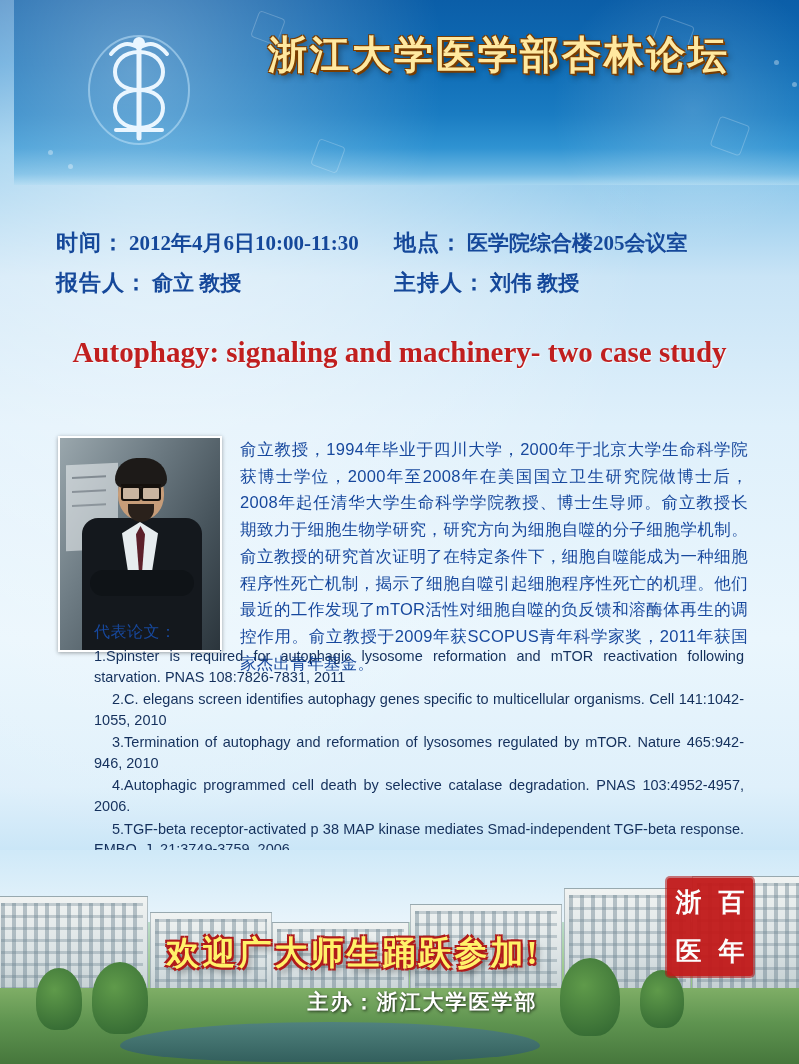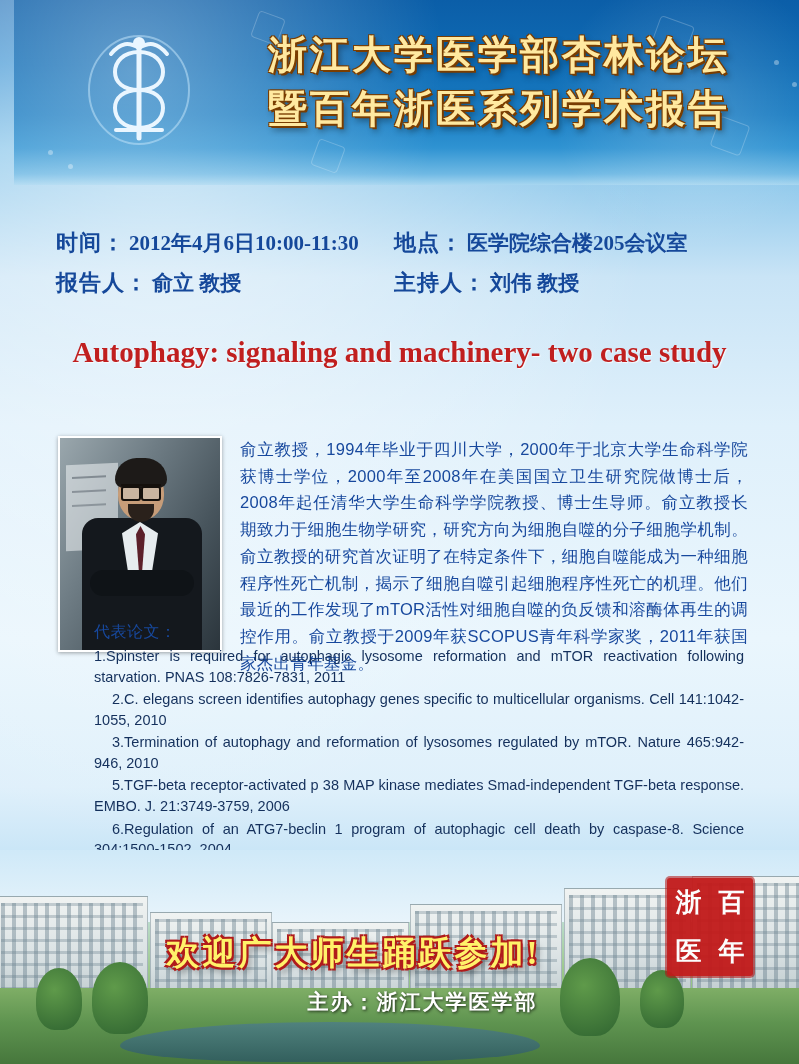--- a/index.html
+++ b/index.html
@@ -214,21 +214,20 @@
         <path d="M53 18 c16 0 24 10 24 20 s-8 18 -24 18 s-24 8 -24 18 s8 20 24 20" stroke="#eaf6ff" stroke-width="4" fill="none"></path>
         <path d="M25 20 c10 -12 18 -12 28 -6" stroke="#eaf6ff" stroke-width="4" fill="none" stroke-linecap="round"></path>
         <path d="M81 20 c-10 -12 -18 -12 -28 -6" stroke="#eaf6ff" stroke-width="4" fill="none" stroke-linecap="round"></path>
         <circle cx="53" cy="9" r="6" fill="#eaf6ff"></circle>
         <path d="M30 96 h46" stroke="#eaf6ff" stroke-width="4" stroke-linecap="round"></path>
       </svg>
     </div>
 
     <div class="title-block">
       <div class="title-line">浙江大学医学部杏林论坛</div>
-      <div class="title-line">暨百年浙医系列学术报告</div>
     </div>
   </div>
 
   <div class="info">
     <div class="info-row">
       <div class="c1">
         <span class="info-cell lbl">时间：</span><span class="info-cell val">2012年4月6日10:00-11:30</span>
       </div>
       <div class="c2">
         <span class="info-cell lbl">地点：</span><span class="info-cell val">医学院综合楼205会议室</span>
@@ -260,20 +259,21 @@
       <div class="ph-beard"></div>
     </div>
     <div class="bio-text">俞立教授，1994年毕业于四川大学，2000年于北京大学生命科学院获博士学位，2000年至2008年在美国国立卫生研究院做博士后，2008年起任清华大学生命科学学院教授、博士生导师。俞立教授长期致力于细胞生物学研究，研究方向为细胞自噬的分子细胞学机制。俞立教授的研究首次证明了在特定条件下，细胞自噬能成为一种细胞程序性死亡机制，揭示了细胞自噬引起细胞程序性死亡的机理。他们最近的工作发现了mTOR活性对细胞自噬的负反馈和溶酶体再生的调控作用。俞立教授于2009年获SCOPUS青年科学家奖，2011年获国家杰出青年基金。</div>
   </div>
 
   <div class="papers">
     <div class="papers-title">代表论文：</div>
     <div class="paper first">1.Spinster is required for autophagic lysosome reformation and mTOR reactivation following starvation. PNAS 108:7826-7831, 2011</div>
     <div class="paper">2.C. elegans screen identifies autophagy genes specific to multicellular organisms. Cell 141:1042-1055, 2010</div>
     <div class="paper">3.Termination of autophagy and reformation of lysosomes regulated by mTOR. Nature 465:942-946, 2010</div>
+    <div class="paper">4.Autophagic programmed cell death by selective catalase degradation. PNAS 103:4952-4957, 2006.</div>
     <div class="paper">5.TGF-beta receptor-activated p 38 MAP kinase mediates Smad-independent TGF-beta response. EMBO. J. 21:3749-3759, 2006</div>
     <div class="paper">6.Regulation of an ATG7-beclin 1 program of autophagic cell death by caspase-8. Science 304:1500-1502, 2004</div>
     <div class="paper">7.The paracaspase connection. Science. 302:1515-1516, 2003</div>
   </div>
 
   <div class="campus">
     <div class="sky"></div>
     <div class="bldg b1"></div>
     <div class="bldg b2"></div>
     <div class="bldg b3"></div>

